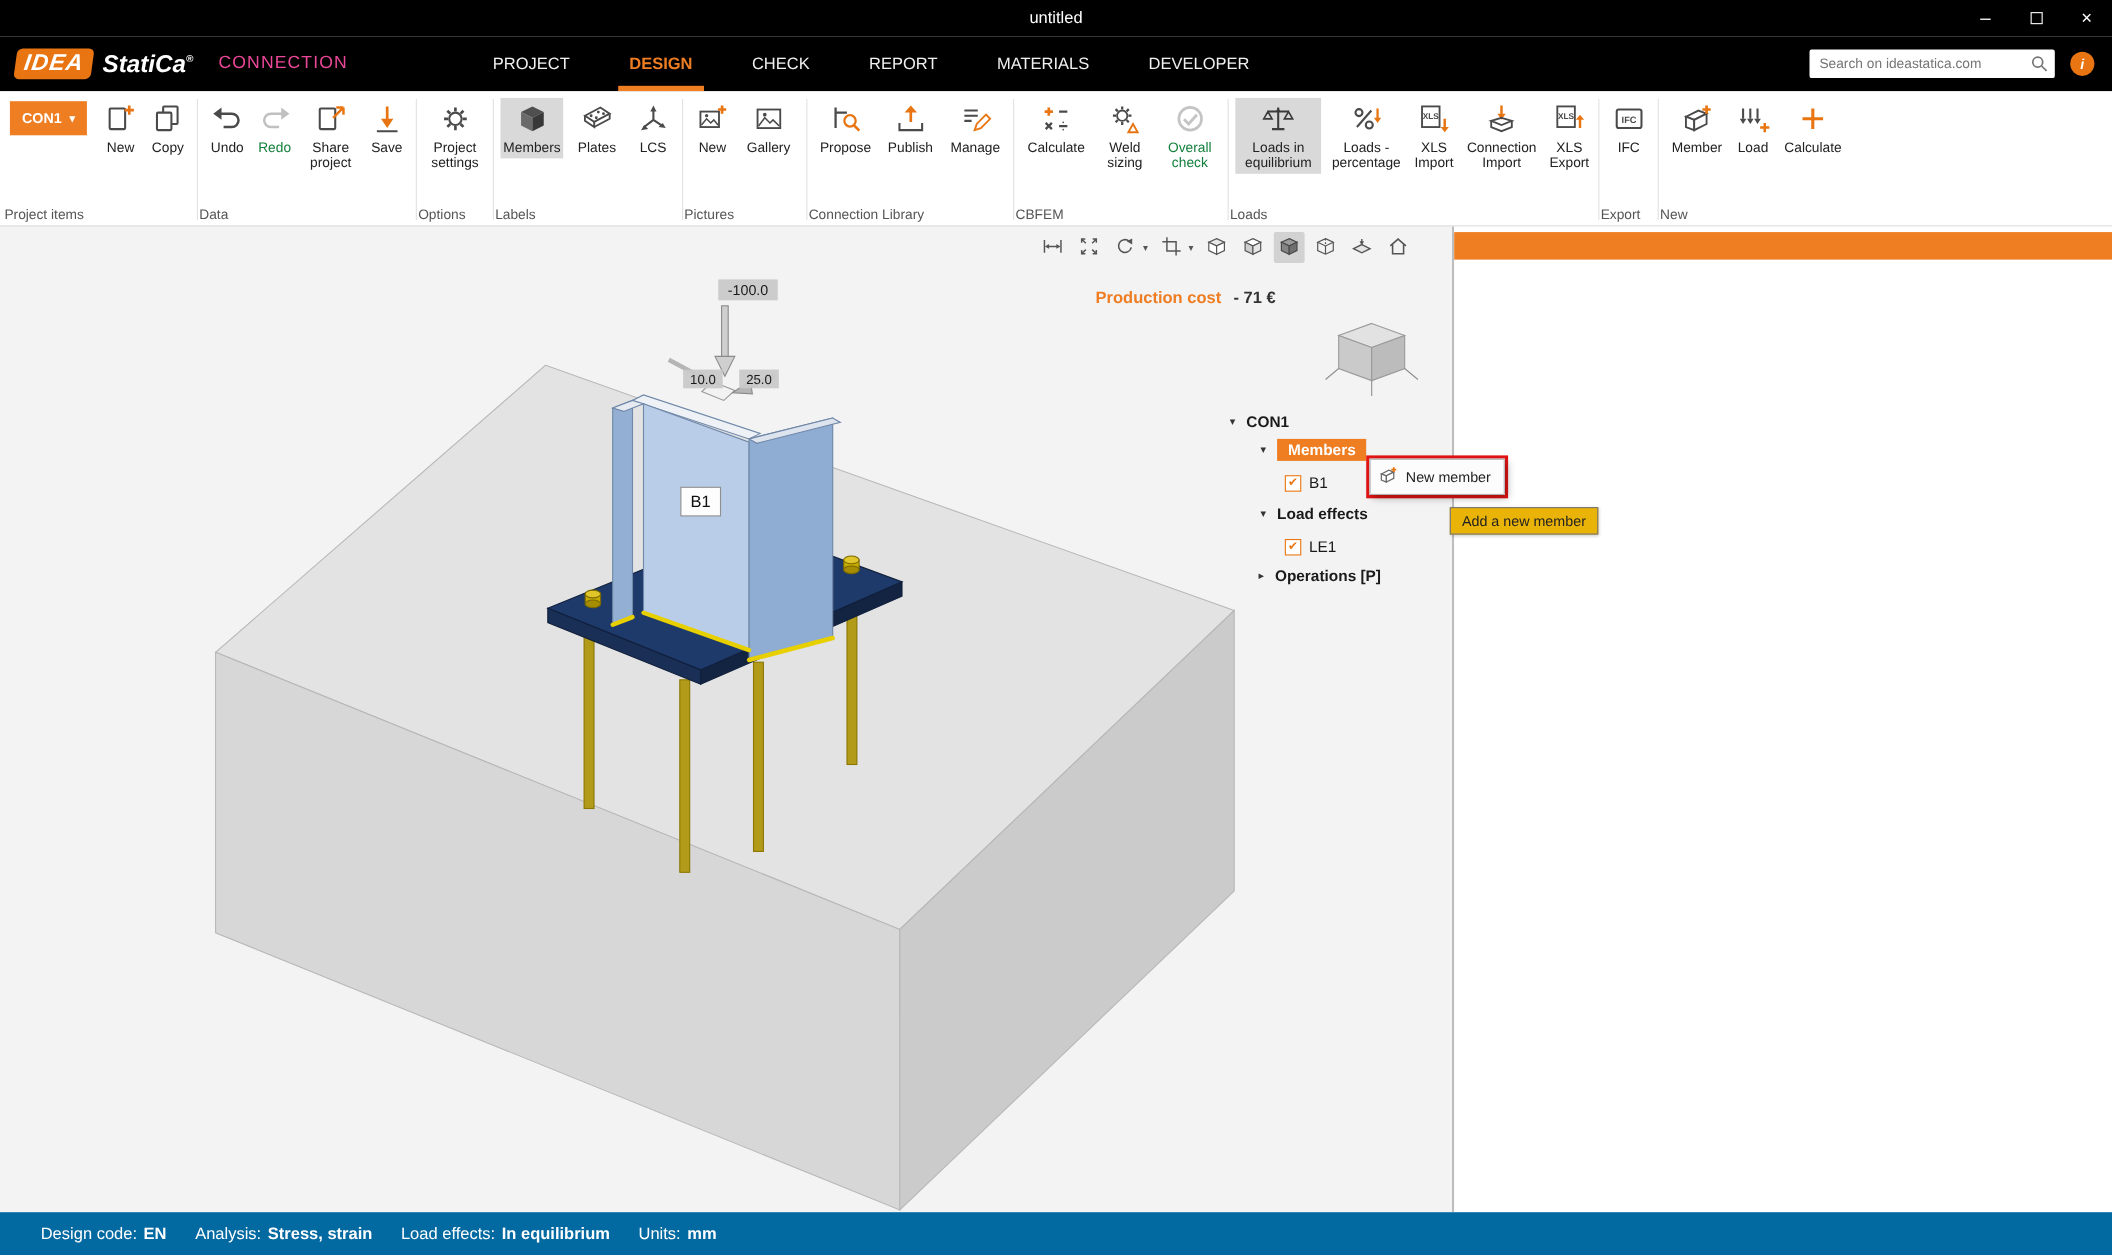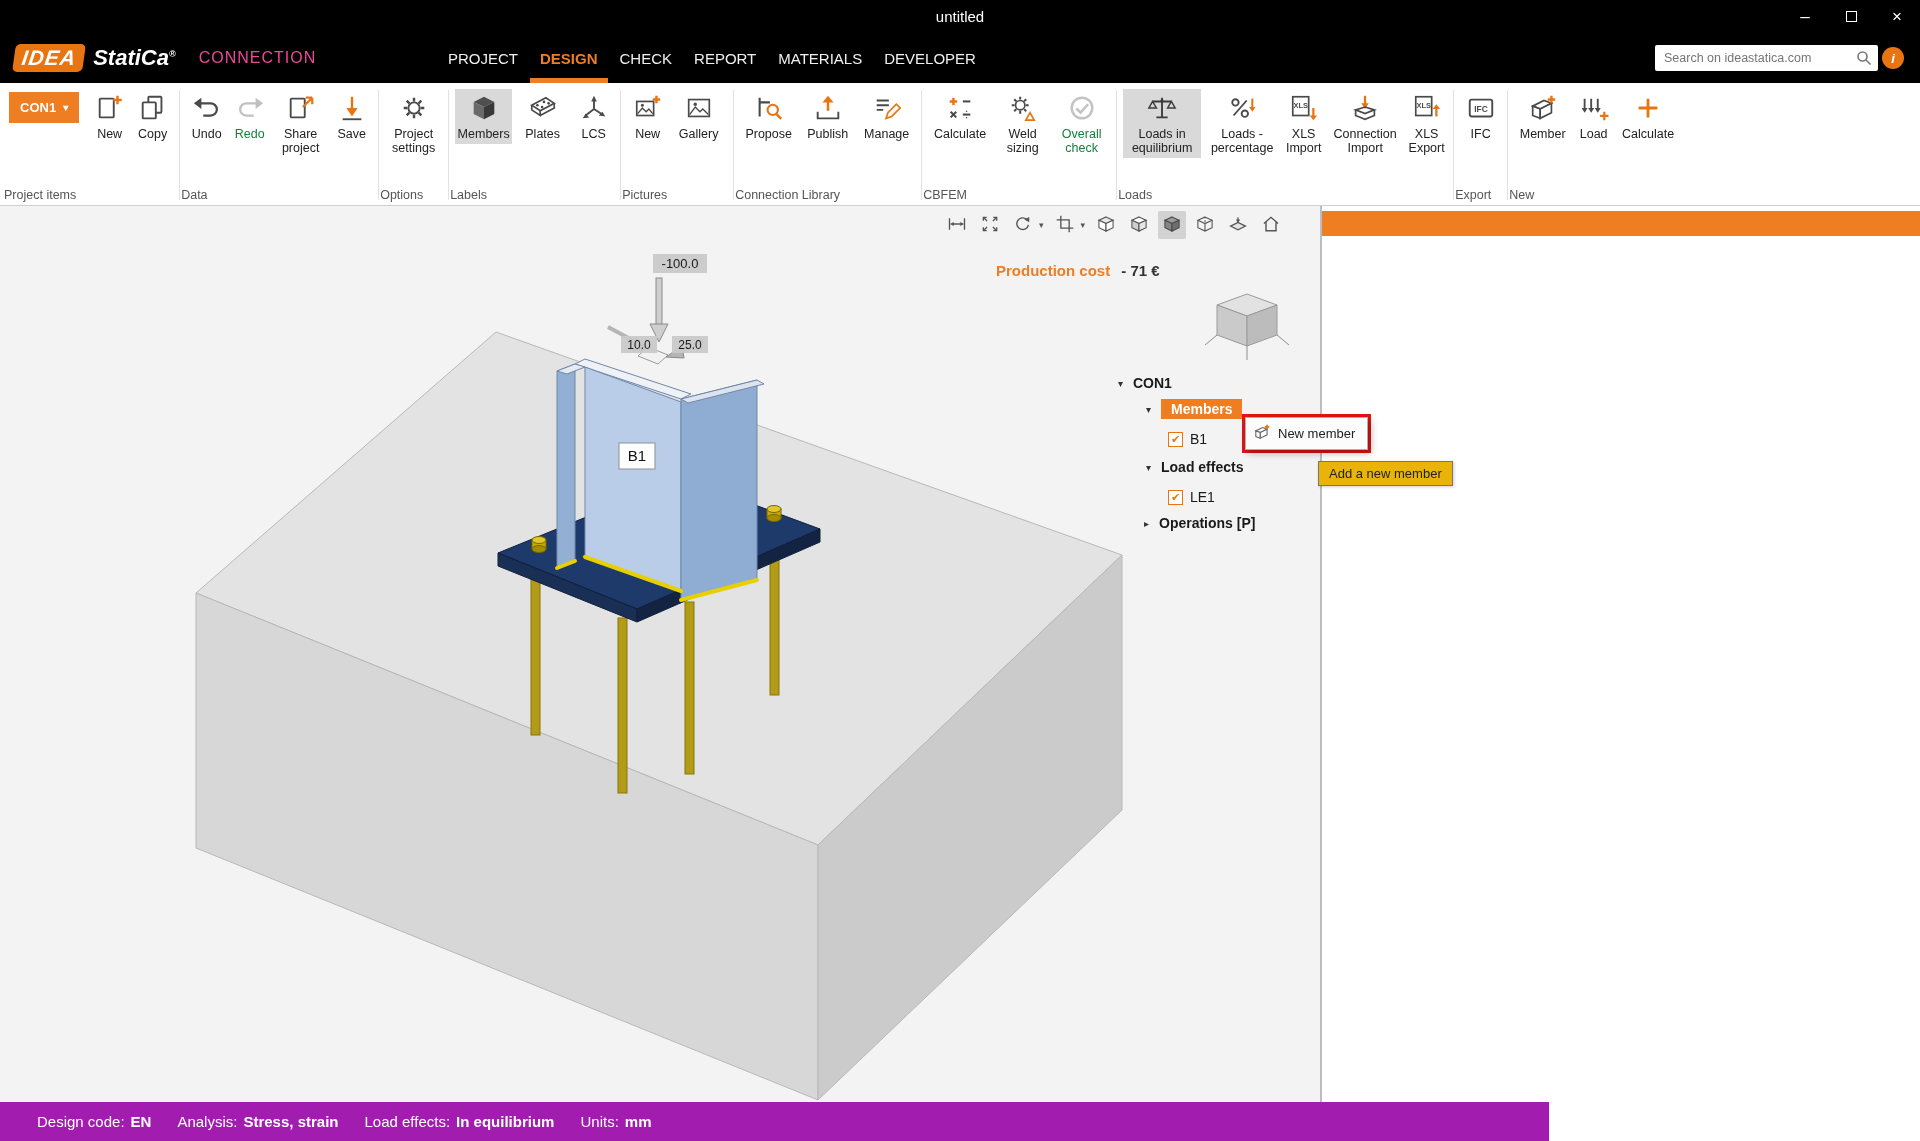--- a/index.html
+++ b/index.html
@@ -17,27 +17,27 @@
 
   
   #header { position:absolute; left:0; top:33px; width:1920px; height:50px; background:#000;
     display:flex; align-items:center; }
   #logo { display:flex; align-items:center; gap:9px; padding-left:14px; width:420px; }
   .logo-idea { background:#e87511; color:#fff; font-style:italic; font-weight:bold; font-size:21px;
     padding:2px 8px; border-radius:5px; transform:skewX(-8deg); letter-spacing:1px; }
   .logo-statica { color:#fff; font-weight:bold; font-style:italic; font-size:22px; }
   .logo-reg { color:#fff; font-size:9px; vertical-align:super; }
   .logo-product { color:#ec4899; font-size:16px; letter-spacing:1px; margin-left:14px; font-weight:400; }
-  #main-nav { display:flex; gap:22px; height:50px; align-items:center; margin-left:28px; }
+  #main-nav { display:flex; gap:54px; height:50px; align-items:center; margin-left:28px; }
   .nav-item { color:#f0f0f0; font-size:15px; height:50px; display:flex; align-items:center;
     position:relative; cursor:default; }
   .nav-item.active { color:#ef7d22; font-weight:bold; }
   .nav-item.active::after { content:""; position:absolute; left:-10px; right:-10px; bottom:0;
     height:5px; background:#ef7d22; }
-  #search-wrap { margin-left:auto; margin-right:4px; position:relative; }
+  #search-wrap { margin-left:auto; margin-right:14px; position:relative; }
   #search-input { width:223px; height:26px; border:none; border-radius:2px; background:#fff;
     font-size:12.5px; color:#444; padding:0 28px 0 9px; }
   #search-icon { position:absolute; right:6px; top:5px; }
   #info-btn { width:22px; height:22px; border-radius:50%; background:#e87511; color:#fff;
     font-weight:bold; font-size:13px; display:flex; align-items:center; justify-content:center;
     margin-right:16px; font-style:italic; }
 
   
   #ribbon { position:absolute; left:0; top:83px; width:1920px; height:123px; background:#fff;
     border-bottom:1px solid #cfcfcf; display:flex; align-items:stretch; padding:2px 0 0 4px; }
@@ -89,21 +89,21 @@
   
   #annotation-box { position:absolute; left:1242px; top:414px; border:3px solid #e51414; z-index:30; }
   #context-menu { background:#fcfcfc; border:1px solid #b0b0b0; box-shadow:3px 3px 7px rgba(0,0,0,.3);
     display:flex; align-items:center; gap:7px; padding:5px 12px 5px 7px; font-size:13px; color:#222;
     white-space:nowrap; }
   #tooltip { position:absolute; left:1318px; top:461px; background:#eab308; border:1px solid #767676;
     padding:4px 10px; font-size:13px; color:#222; z-index:25; box-shadow:1px 1px 3px rgba(0,0,0,.2);
     white-space:nowrap; }
 
   
-  #statusbar { position:absolute; left:0; top:1102px; width:1549px; height:39px; background:#a21caf;
+  #statusbar { position:absolute; left:0; top:1102px; width:1920px; height:39px; background:#0369a1;
     display:flex; align-items:center; padding-left:37px; gap:26px; }
   .sb-item { color:#fff; font-size:15px; white-space:nowrap; }
   .sb-value { font-weight:bold; margin-left:6px; }
 </style>
 </head>
 <body>
 
 <div id="titlebar">
   <div id="window-title">untitled</div>
   <div id="win-controls">

